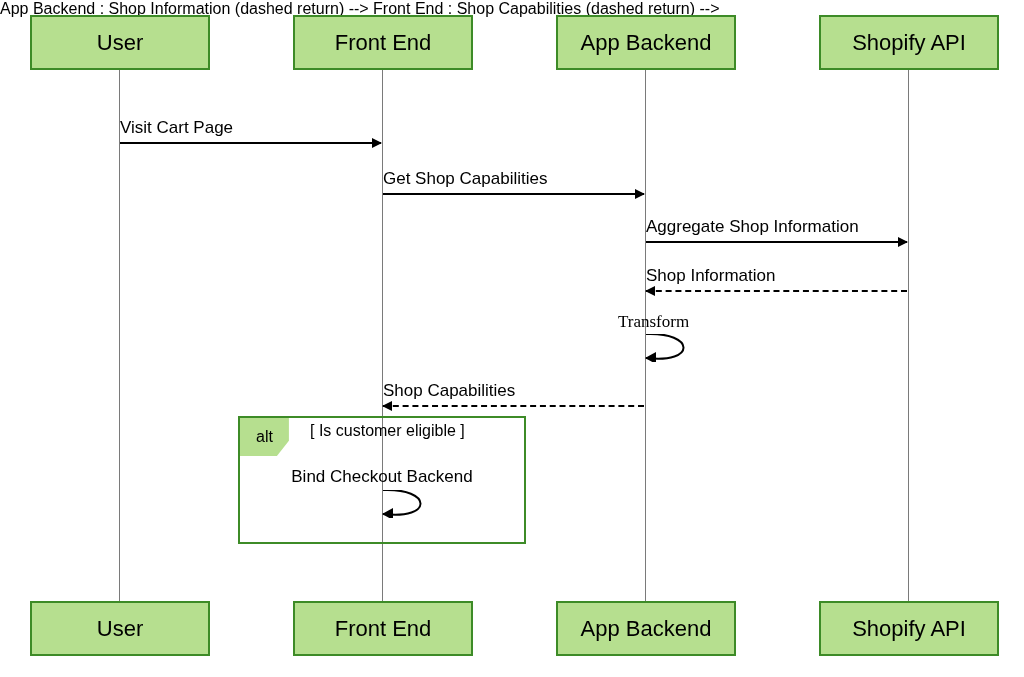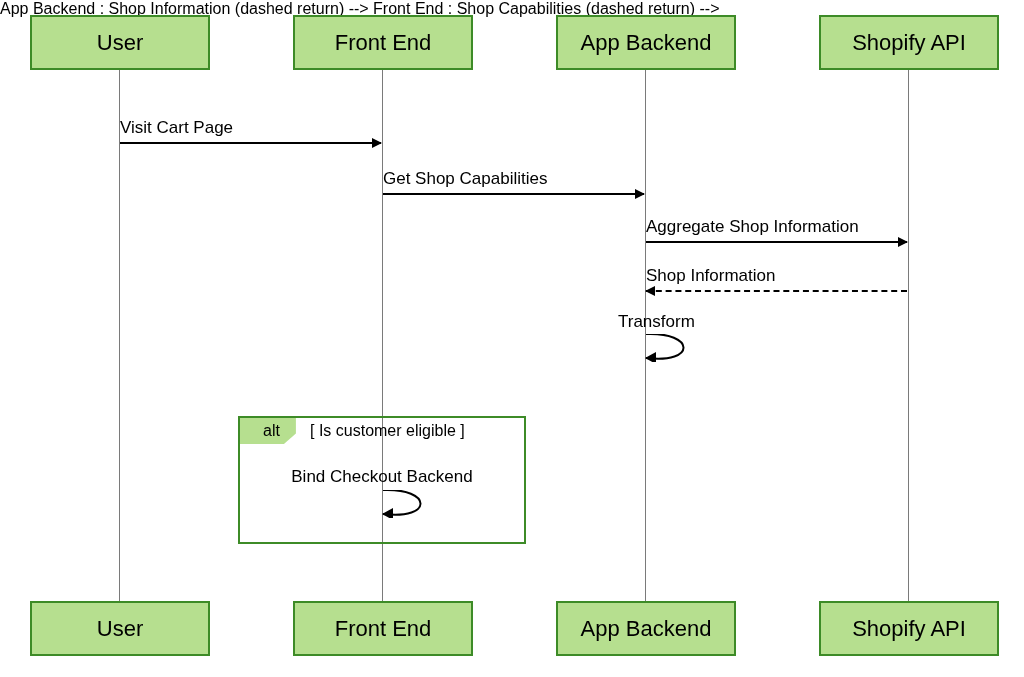--- a/index.html
+++ b/index.html
@@ -87,22 +87,22 @@
   }
   .alt-box {
     position: absolute;
     border: 2px solid #3d8b27;
     box-sizing: border-box;
   }
   .alt-tag {
     position: absolute;
     left: 0;
     top: 0;
-    height: 26px;
-    padding: 0 16px 0 23px;
+    height: 38px;
+    padding: 0 16px 0 16px;
     display: flex;
     align-items: center;
     background: #b6df8f;
     font-size: 16px;
     clip-path: polygon(0 0, 100% 0, 100% 60%, calc(100% - 12px) 100%, 0 100%);
   }
   .alt-cond {
     position: absolute;
     top: 4px;
     font-size: 16px;
@@ -170,27 +170,32 @@
   </div>
 
    App Backend : Shop Information (dashed return) --&gt;
   <div class="msg" style="left:646px; width:261px; top:265px; height:27px;">
     <div class="label">Shop Information</div>
     <div class="line-dashed"></div>
     <div class="arrow-left"></div>
   </div>
 
   
-  <div class="self-label" style="left:618px; top:312px; width:55px;">Transform</div>
+  <div class="self-label" style="left:618px; top:312px; width:55px;font-family:Liberation Serif, serif;">Transform</div>
   <svg style="position:absolute; left:645px; top:334px;" width="50" height="28">
     <path d="M 1 0 C 50 -2, 52 30, 1 24" stroke="#000" stroke-width="2" fill="none"></path>
     <polygon points="0,24 11,18 11,30" fill="#000"></polygon>
   </svg>
 
    Front End : Shop Capabilities (dashed return) --&gt;
+  <div class="msg" style="left:383px; width:261px; top:380px; height:27px;">
+    <div class="label">Shop Capabilities</div>
+    <div class="line-dashed"></div>
+    <div class="arrow-left"></div>
+  </div>
 
   
   <div class="alt-box" style="left:238px; top:416px; width:288px; height:128px;">
     <div class="alt-tag">
       <span>alt</span>
     </div>
     <div class="alt-cond" style="left:70px;">[ Is customer eligible ]</div>
   </div>
 
   

